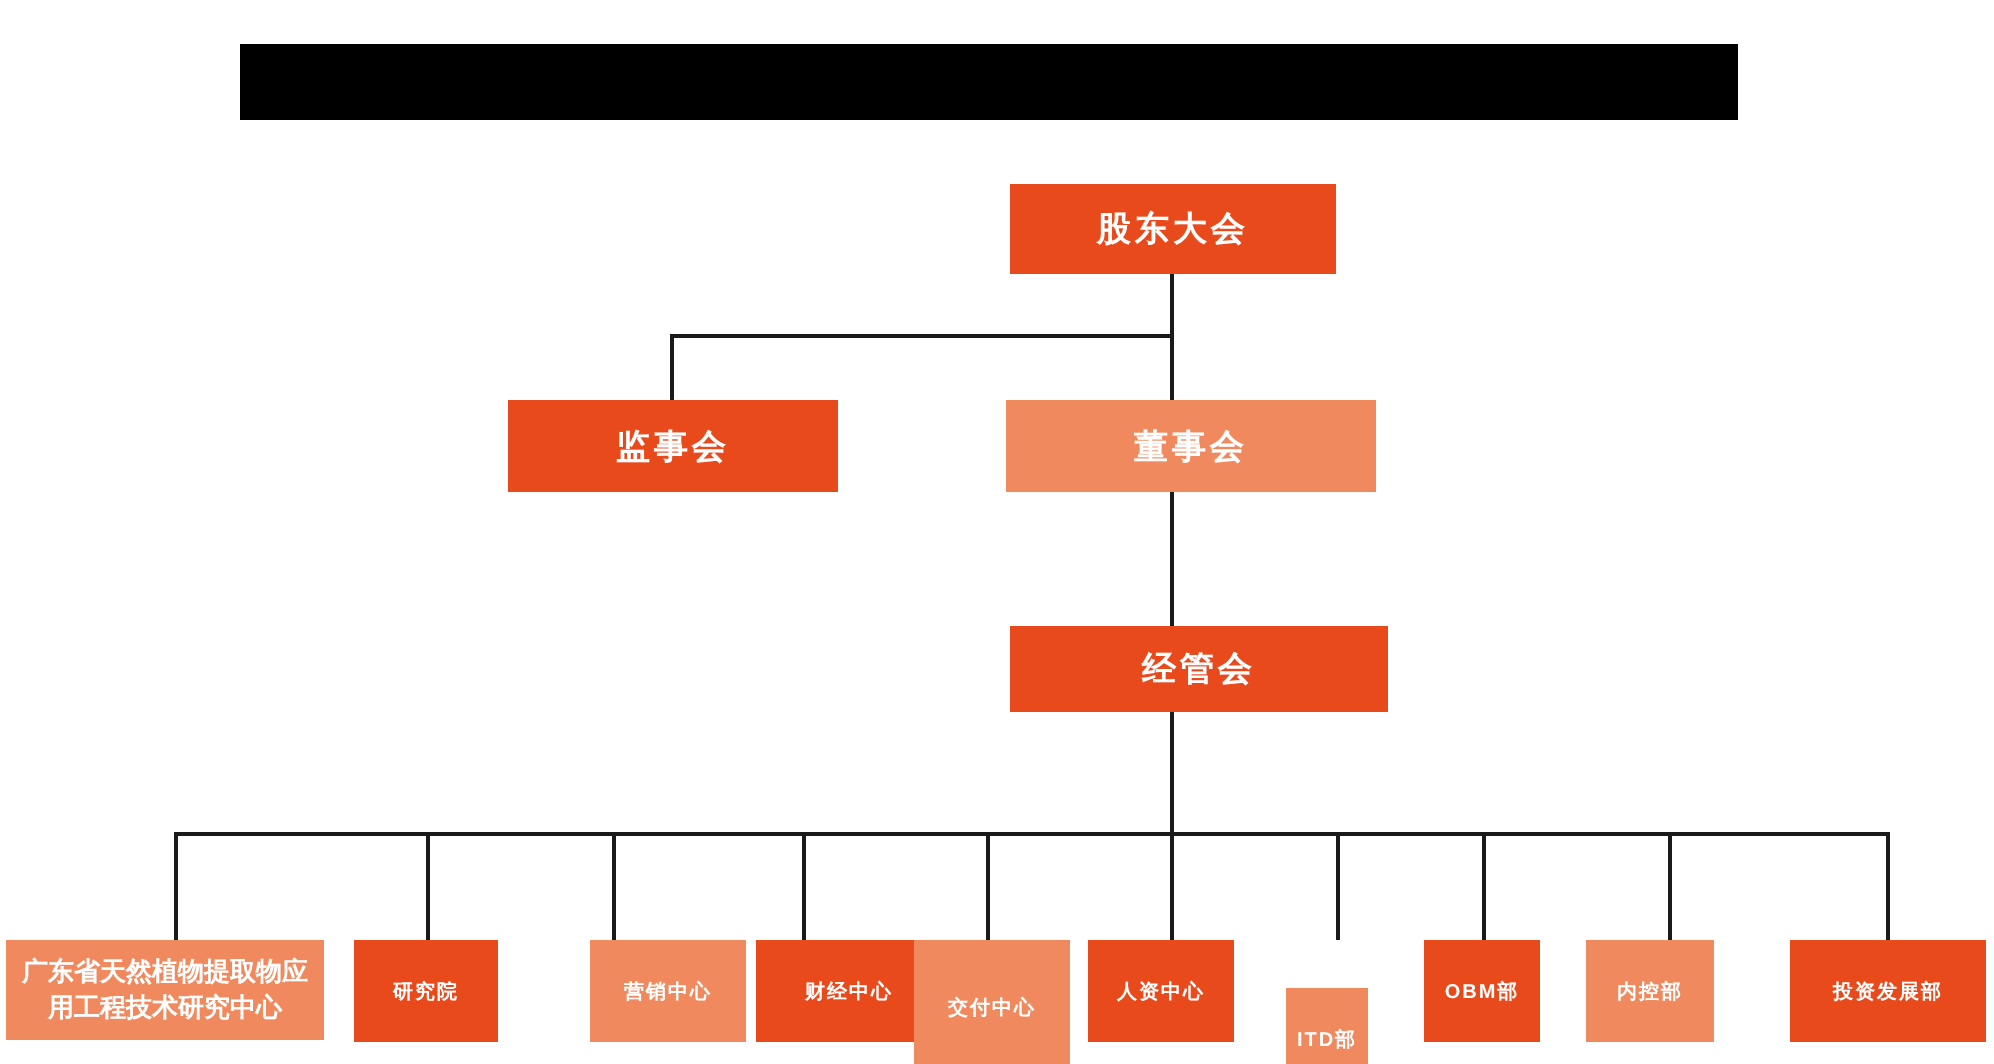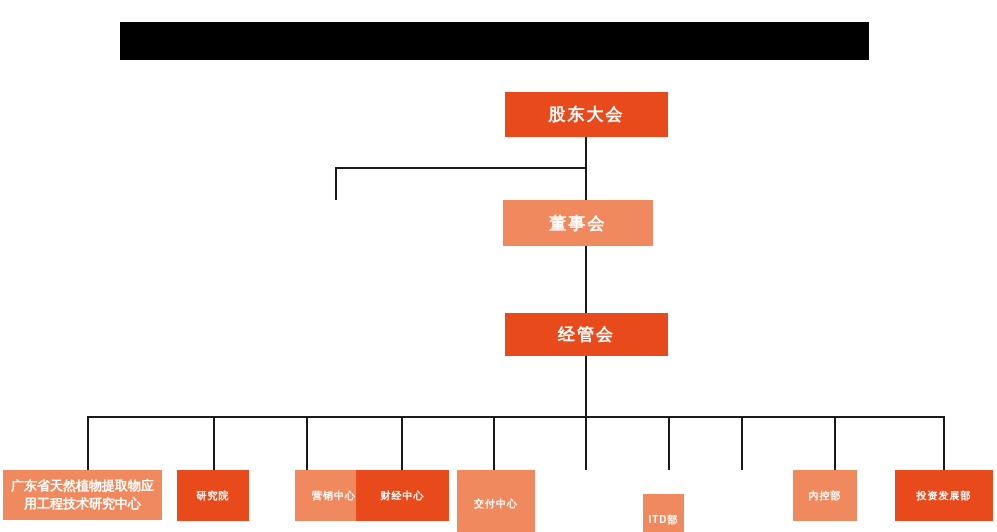--- a/index.html
+++ b/index.html
@@ -39,25 +39,28 @@
   <div class="line" style="left:401px;top:416px;width:2px;height:54px;"></div>
   <div class="line" style="left:493px;top:416px;width:2px;height:54px;"></div>
   <div class="line" style="left:585px;top:416px;width:2px;height:54px;"></div>
   <div class="line" style="left:668px;top:416px;width:2px;height:54px;"></div>
   <div class="line" style="left:741px;top:416px;width:2px;height:54px;"></div>
   <div class="line" style="left:834px;top:416px;width:2px;height:54px;"></div>
   <div class="line" style="left:943px;top:416px;width:2px;height:54px;"></div>
 
   <div class="box primary lv" style="left:505px;top:92px;width:163px;height:45px;">股东大会</div>
 
-  <div class="box secondary lv" style="left:503px;top:200px;width:150px;height:46px;">董事会</div>
+  <div class="box primary lv" style="left:254px;top:200px;width:165px;height:46px;">监事会</div>
+  <div class="box secondary lv" style="left:503px;top:200px;width:185px;height:46px;">董事会</div>
 
-  <div class="box primary lv" style="left:505px;top:313px;width:163px;height:43px;">经管会</div>
+  <div class="box primary lv" style="left:505px;top:313px;width:189px;height:43px;">经管会</div>
 
   <div class="box secondary dept dept-long" style="left:3px;top:470px;width:159px;height:50px;">广东省天然植物提取物应用工程技术研究中心</div>
   <div class="box primary dept" style="left:177px;top:470px;width:72px;height:51px;">研究院</div>
   <div class="box secondary dept" style="left:267px;top:470px;width:78px;height:51px;margin-left:28px;">营销中心</div>
-  <div class="box primary dept" style="left:356px;top:470px;width:93px;height:51px;">财经中心</div>
+  <div class="box primary dept" style="left:378px;top:470px;width:93px;height:51px;">财经中心</div>
   <div class="box secondary dept" style="left:457px;top:470px;width:78px;height:68px;">交付中心</div>
+  <div class="box primary dept" style="left:544px;top:470px;width:73px;height:51px;">人资中心</div>
   <div class="box secondary dept" style="left:643px;top:494px;width:41px;height:51px;">ITD部</div>
+  <div class="box primary dept" style="left:712px;top:470px;width:58px;height:51px;">OBM部</div>
   <div class="box secondary dept" style="left:793px;top:470px;width:64px;height:51px;">内控部</div>
   <div class="box primary dept" style="left:895px;top:470px;width:98px;height:51px;">投资发展部</div>
 </div>
 
 </body></html>

